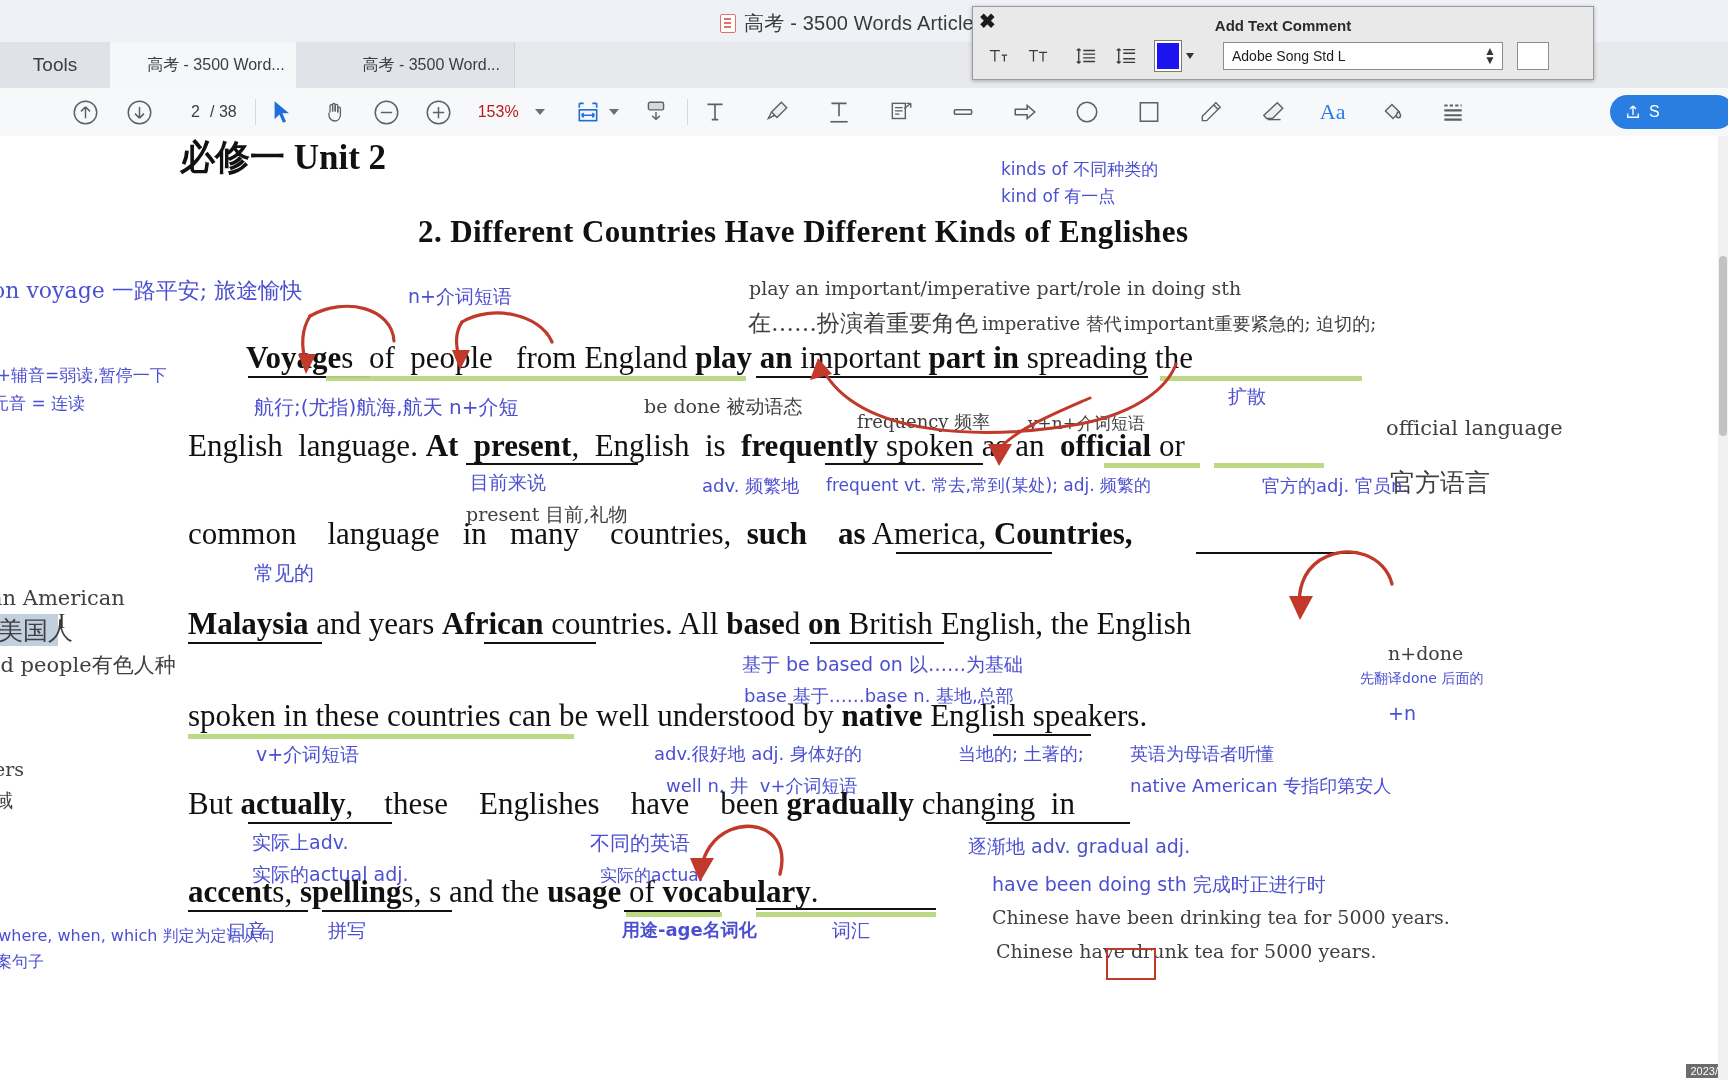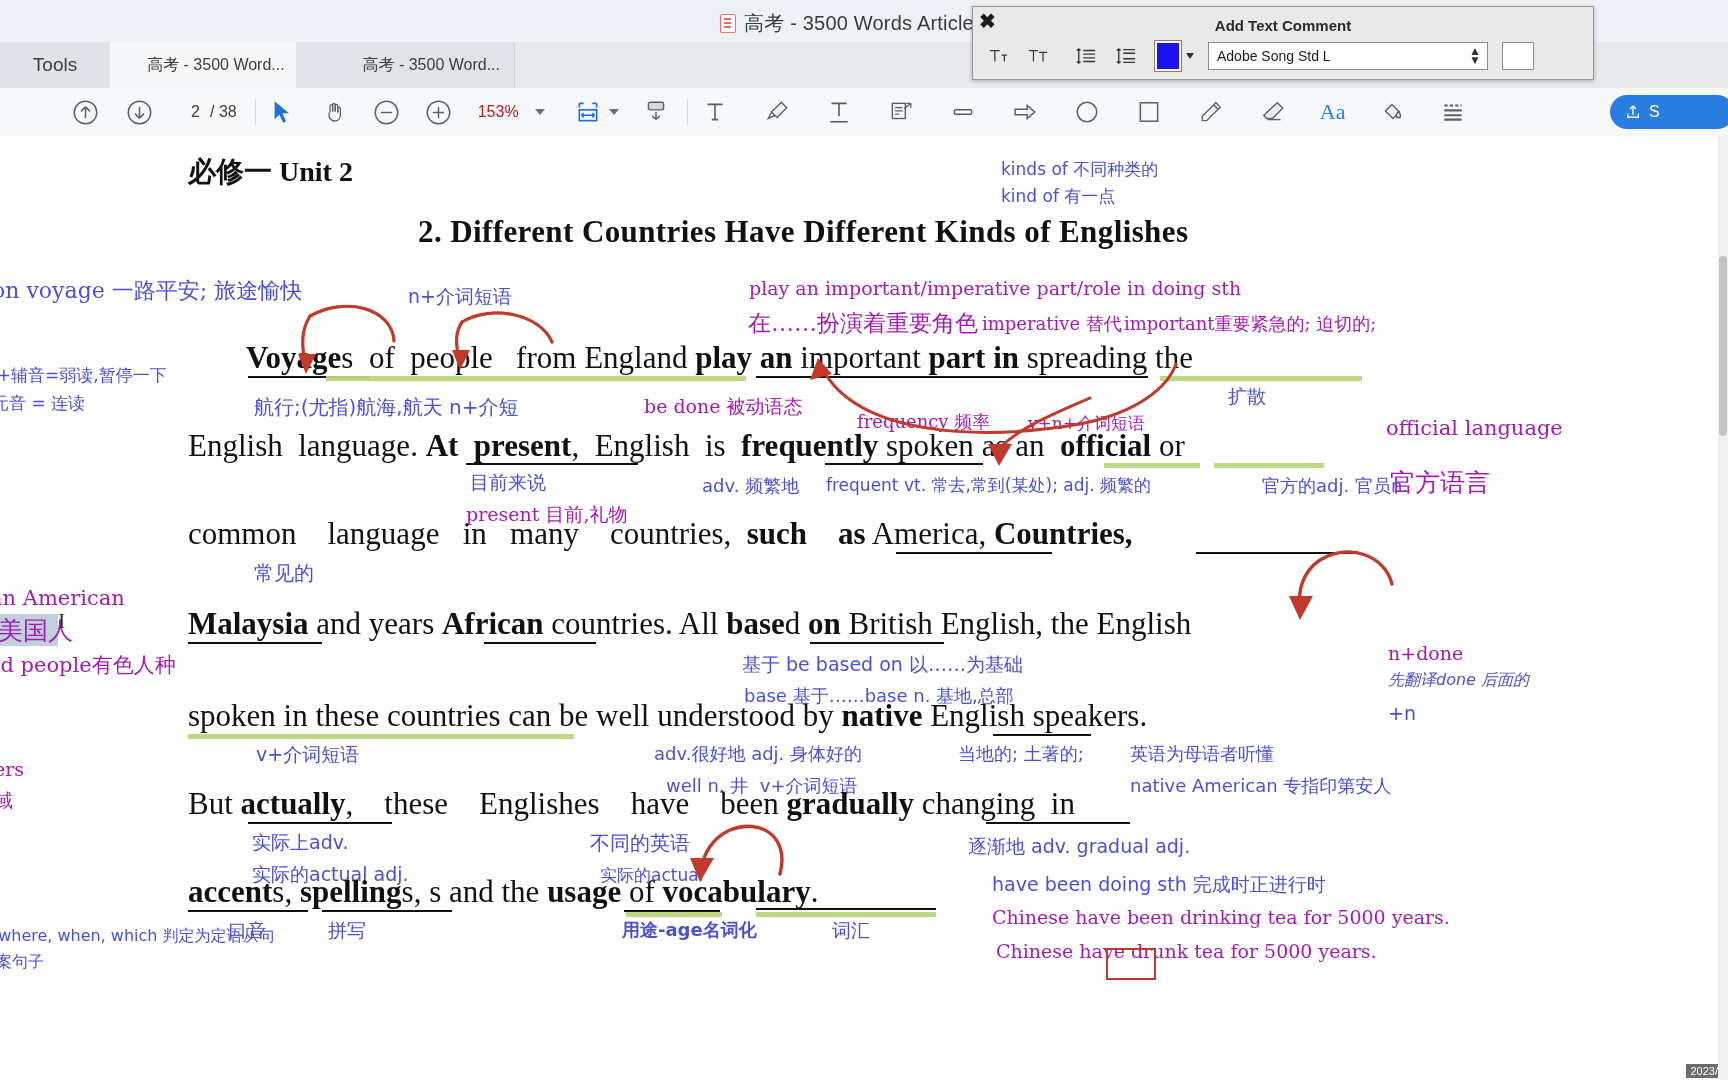--- a/index.html
+++ b/index.html
@@ -86,21 +86,21 @@
   }
   .fp-row{position:absolute;left:8px;top:34px;display:flex;align-items:center;gap:6px;}
   .fp-ico{width:34px;height:30px;display:flex;align-items:center;justify-content:center;color:#3a3a3a;}
   .fp-color{
     width:22px;height:26px;background:#1d12f0;border:2px solid #fff;
     outline:1px solid #7b7b7b;
   }
   .fp-color-wrap{display:flex;align-items:center;gap:5px;margin-left:6px;}
   .fp-caret{width:0;height:0;border-left:4px solid transparent;border-right:4px solid transparent;border-top:6px solid #333;}
   .fp-font{
-    margin-left:8px;width:262px;height:26px;background:#fff;border:1px solid #8d8d8d;
+    margin-left:23px;width:262px;height:26px;background:#fff;border:1px solid #8d8d8d;
     display:flex;align-items:center;padding:0 8px;font-size:14px;color:#1b1b1b;
     position:relative;
   }
   .fp-stepper{position:absolute;right:6px;top:4px;font-size:12px;color:#333;line-height:9px;}
   .fp-extra{
     margin-left:8px;width:30px;height:26px;background:#fff;border:1px solid #8d8d8d;
   }
   
   .doc{
     position:absolute;left:0;top:136px;width:1728px;height:944px;
@@ -108,21 +108,21 @@
   }
   .en{
     position:absolute;font-family:"Liberation Serif", serif;color:#111;
     white-space:pre;
   }
   .cn{
     position:absolute;font-family:"DejaVu Sans", sans-serif;color:#4b4fd0;
     white-space:pre;
   }
   .cn-serif{
-    position:absolute;font-family:"DejaVu Serif", serif;color:#a21caf;
+    position:absolute;font-family:"DejaVu Serif", serif;color:#404040;
     white-space:pre;
   }
   .hl{ 
     position:absolute;background:#b9d77f;opacity:.95;
   }
   .ul{position:absolute;background:#111;height:2px;}
   .bold{font-weight:bold;}
   svg.arrow{position:absolute;overflow:visible;pointer-events:none;}
   .sel-hl{position:absolute;background:#9fb6cc;opacity:.65;}
   .corner-badge{
@@ -333,21 +333,21 @@
       <div class="fp-font">
         <span>Adobe Song Std L</span>
         <span class="fp-stepper">▲<br>▼</span>
       </div>
       <div class="fp-extra"></div>
     </div>
   </div>
 
   <div class="doc">
 
-    <div class="en bold" style="left:188px;top:-2px;font-size:28px;margin-top:19px;">必修一 Unit 2</div>
+    <div class="en bold" style="left:180px;top:-2px;font-size:35px;">必修一 Unit 2</div>
 
     <div class="cn" style="left:1001px;top:22px;font-size:17px;">kinds of 不同种类的</div>
     <div class="cn" style="left:1001px;top:49px;font-size:17px;">kind of 有一点</div>
 
     <div class="en bold" style="left:418px;top:78px;font-size:31px;letter-spacing:.4px;">2. Different Countries Have Different Kinds of Englishes</div>
 
     <div class="en" style="left:-8px;top:140px;font-size:22px;color:#4b4fd0;font-family:'DejaVu Serif',serif;">on voyage 一路平安; 旅途愉快</div>
     <div class="cn" style="left:-14px;top:228px;font-size:17px;">g+辅音=弱读,暂停一下</div>
     <div class="cn" style="left:-8px;top:256px;font-size:17px;">元音 = 连读</div>
     <div class="cn-serif" style="left:-10px;top:450px;font-size:21px;">an American</div>
@@ -397,21 +397,21 @@
     <div class="ul" style="left:1196px;top:416px;width:158px;"></div>
     <div class="cn" style="left:254px;top:424px;font-size:20px;">常见的</div>
 
     <div class="en" style="left:188px;top:470px;font-size:31px;"><span class="bold">Malaysia</span> <span>and</span> <span>years</span> <span class="bold">African</span> <span>countries.</span> <span>All</span> <span class="bold">base</span><span>d</span> <span class="bold">on</span> <span>British</span> <span>English,</span> <span>the</span> <span>English</span></div>
     <div class="ul" style="left:188px;top:506px;width:134px;"></div>
     <div class="ul" style="left:484px;top:506px;width:112px;"></div>
     <div class="ul" style="left:810px;top:506px;width:134px;"></div>
     <div class="cn" style="left:742px;top:516px;font-size:19px;">基于 be based on 以……为基础</div>
     <div class="cn" style="left:744px;top:548px;font-size:18px;">base 基于……base n. 基地,总部</div>
     <div class="cn-serif" style="left:1388px;top:506px;font-size:19px;">n+done</div>
-    <div class="cn" style="left:1388px;top:534px;font-size:16px;font-style:italic;">先翻译done 后面的</div>
+    <div class="cn" style="left:1360px;top:534px;font-size:14px;">先翻译done 后面的</div>
 
     <div class="en" style="left:188px;top:562px;font-size:31px;"><span>spoken</span> <span>in</span> <span>these</span> <span>countries</span> <span>can</span> <span>be</span> <span>well</span> <span>understood</span> <span>by</span> <span class="bold">native</span> <span>English</span> <span>speakers.</span></div>
     <div class="hl" style="left:188px;top:598px;width:386px;height:5px;"></div>
     <div class="ul" style="left:993px;top:598px;width:98px;"></div>
     <div class="cn" style="left:1388px;top:566px;font-size:19px;">+n</div>
     <div class="cn" style="left:256px;top:606px;font-size:19px;">v+介词短语</div>
     <div class="cn" style="left:654px;top:606px;font-size:18px;">adv.很好地 adj. 身体好的</div>
     <div class="cn" style="left:958px;top:606px;font-size:18px;">当地的; 土著的;</div>
     <div class="cn" style="left:1130px;top:606px;font-size:18px;">英语为母语者听懂</div>
     <div class="cn" style="left:666px;top:638px;font-size:18px;">well n. 井  v+介词短语</div>

